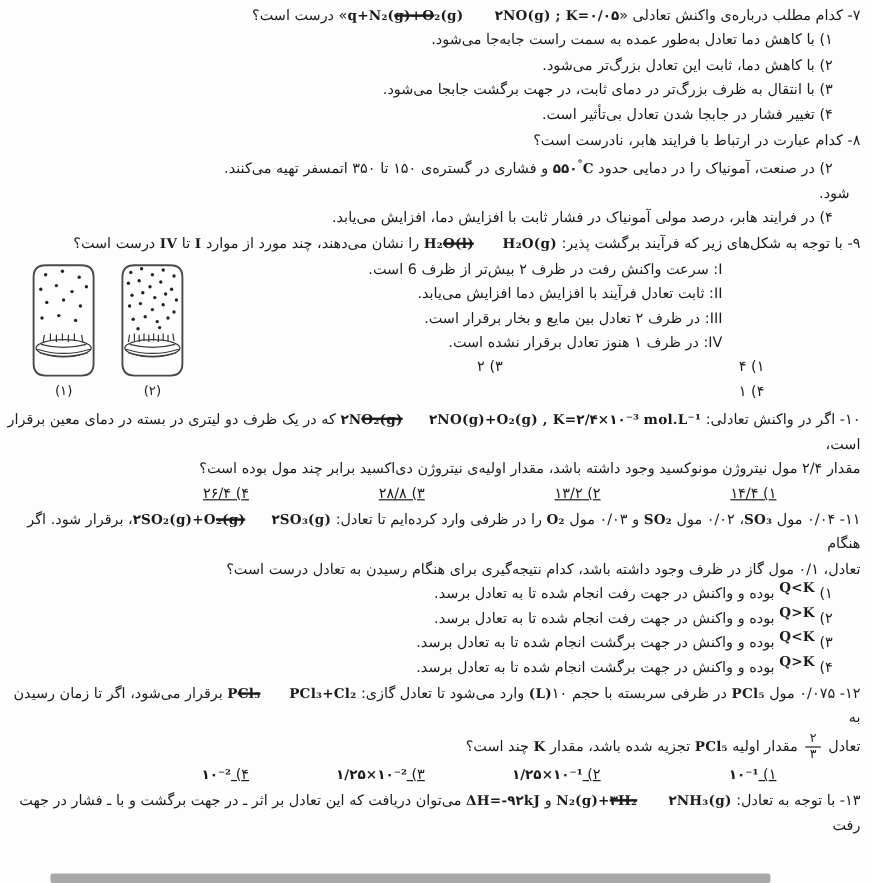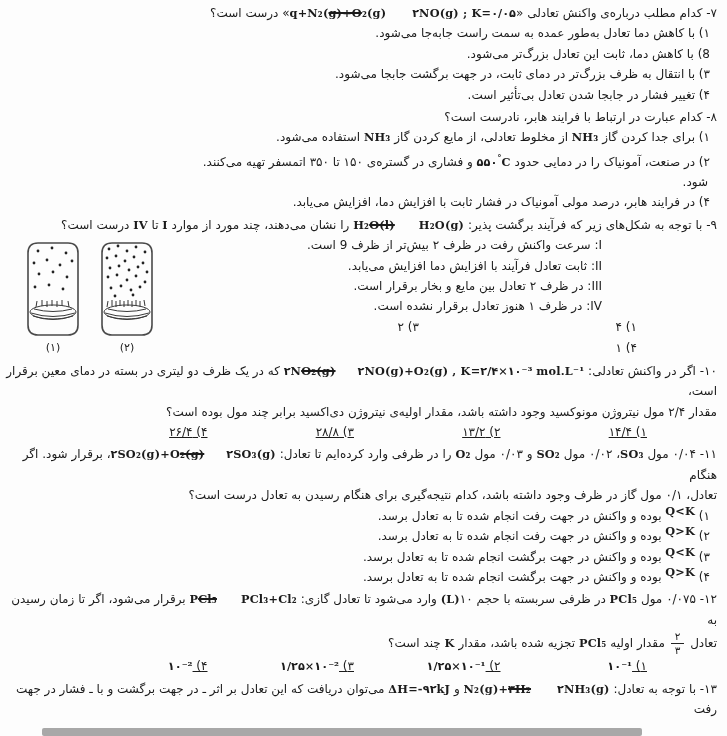--- a/index.html
+++ b/index.html
@@ -6,21 +6,21 @@
   .page{
     width:727px;height:736px;box-sizing:border-box;
     direction:rtl;position:relative;overflow:hidden;
     background:#fdfdfd;color:#1b1b1b;
     font-family:"DejaVu Sans",sans-serif;
     font-size:12px;
     padding:3px 10px 0 6px;
   }
   section{margin-bottom:2px;}
   .line{line-height:20.4px;min-height:20.4px;text-align:right;}
-  .opt{margin-right:7px;}
+  .opt{margin-right:23px;}
   .cont{margin-right:9px;text-align:right;}
   .item{margin-right:115px;}
   
   .f{
     direction:ltr;unicode-bidi:isolate;display:inline-block;
     font-family:"DejaVu Serif","DejaVu Sans",serif;
     font-weight:bold;font-size:11.3px;letter-spacing:.2px;
     white-space:pre;
   }
   .raise{position:relative;top:-5px;}
@@ -51,36 +51,35 @@
   }
 </style>
 </head>
 <body>
 
 <div class="page" dir="rtl">
 
   <section>
     <div class="line"><span>۷-  کدام مطلب درباره‌ی واکنش تعادلی «</span><span class="f"><span>q+N₂(</span><span class="strike">g)+O</span><span>₂(g)</span><span class="gap" style="width: 26px;"></span><span>۲NO(g) ; K=۰/۰۵</span></span><span>» درست است؟</span></div>
     <div class="line opt">۱) با کاهش دما تعادل به‌طور عمده به سمت راست جابه‌جا می‌شود.</div>
-    <div class="line opt">8) با کاهش دما، ثابت این تعادل بزرگ‌تر می‌شود.</div>
+    <div class="line opt">۲) با کاهش دما، ثابت این تعادل بزرگ‌تر می‌شود.</div>
     <div class="line opt">۳) با انتقال به ظرف بزرگ‌تر در دمای ثابت، در جهت برگشت جابجا می‌شود.</div>
     <div class="line opt">۴) تغییر فشار در جابجا شدن تعادل بی‌تأثیر است.</div>
   </section>
 
   <section>
     <div class="line"><span>۸-  کدام عبارت در ارتباط با فرایند هابر، نادرست است؟</span></div>
-    <div class="line opt"><span>۱) برای جدا کردن گاز </span><span class="f"><span>NH₃</span></span><span> از مخلوط تعادلی، از مایع کردن گاز </span><span class="f"><span>NH₃</span></span><span> استفاده می‌شود.</span></div>
     <div class="line opt"><span>۲) در صنعت، آمونیاک را در دمایی حدود </span><span class="f"><span>۵۵۰</span><span class="sup">°</span><span>C</span></span><span> و فشاری در گستره‌ی ۱۵۰ تا ۳۵۰ اتمسفر تهیه می‌کنند.</span></div>
     <div class="line cont">شود.</div>
     <div class="line opt">۴) در فرایند هابر، درصد مولی آمونیاک در فشار ثابت با افزایش دما، افزایش می‌یابد.</div>
   </section>
 
   <section class="q9">
     <div class="line"><span>۹-  با توجه به شکل‌های زیر که فرآیند برگشت پذیر: </span><span class="f"><span>H₂O(g)</span></span><span class="gap" style="width: 24px;"></span><span class="f"><span>H₂</span><span class="strike">O(l)</span></span><span> را نشان می‌دهند، چند مورد از موارد </span><span class="f"><span>I</span></span><span> تا </span><span class="f"><span>IV</span></span><span> درست است؟</span></div>
-    <div class="line item">I: سرعت واکنش رفت در ظرف ۲ بیش‌تر از ظرف 9 است.</div>
+    <div class="line item">I: سرعت واکنش رفت در ظرف ۲ بیش‌تر از ظرف 6 است.</div>
     <div class="line item">II: ثابت تعادل فرآیند با افزایش دما افزایش می‌یابد.</div>
     <div class="line item">III: در ظرف ۲ تعادل بین مایع و بخار برقرار است.</div>
     <div class="line item">IV: در ظرف ۱ هنوز تعادل برقرار نشده است.</div>
     <div class="q9opts">
       <div class="cell">۱) ۴</div>
       <div class="cell">۳) ۲</div>
       <div class="cell">۴) ۱</div>
     </div>
     <div class="fig">
       <div class="vessel">

